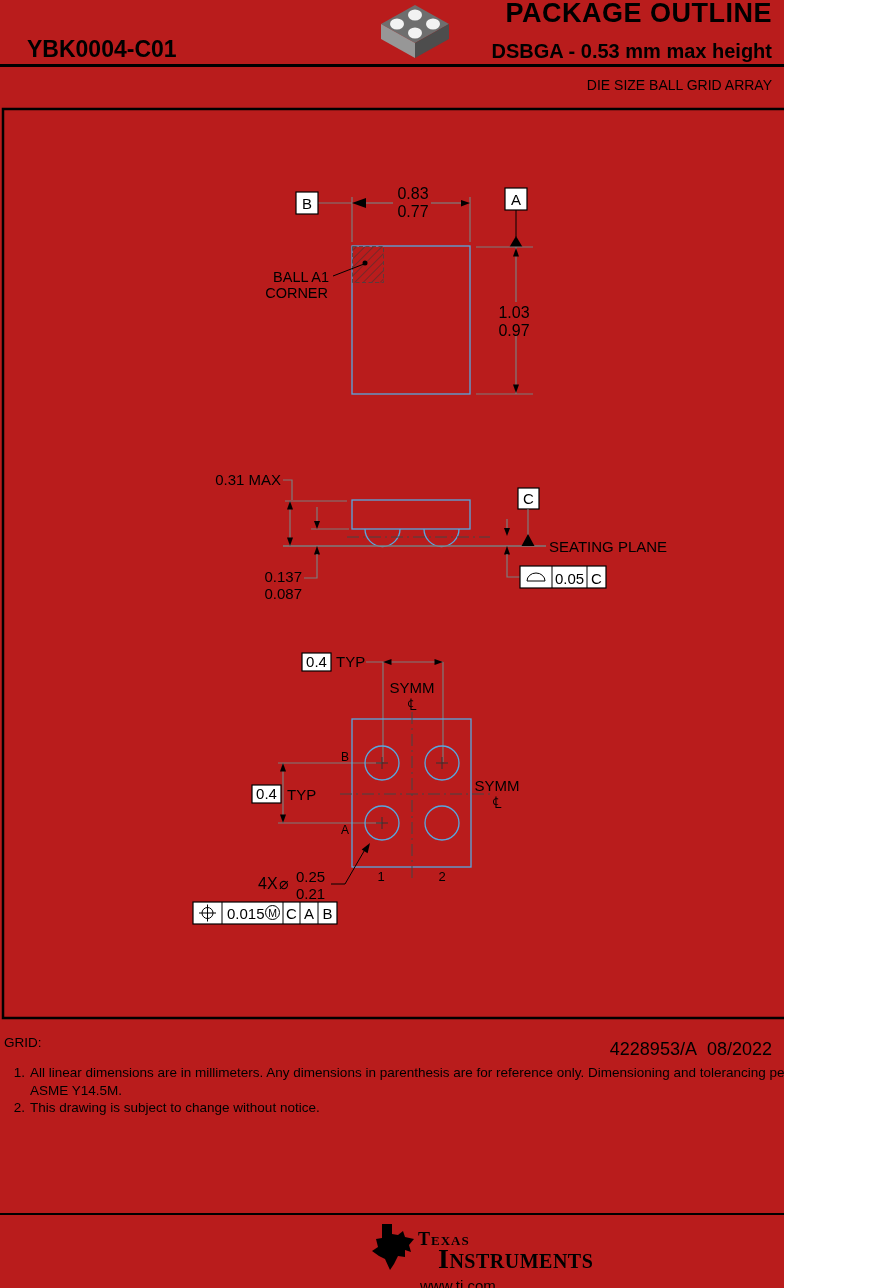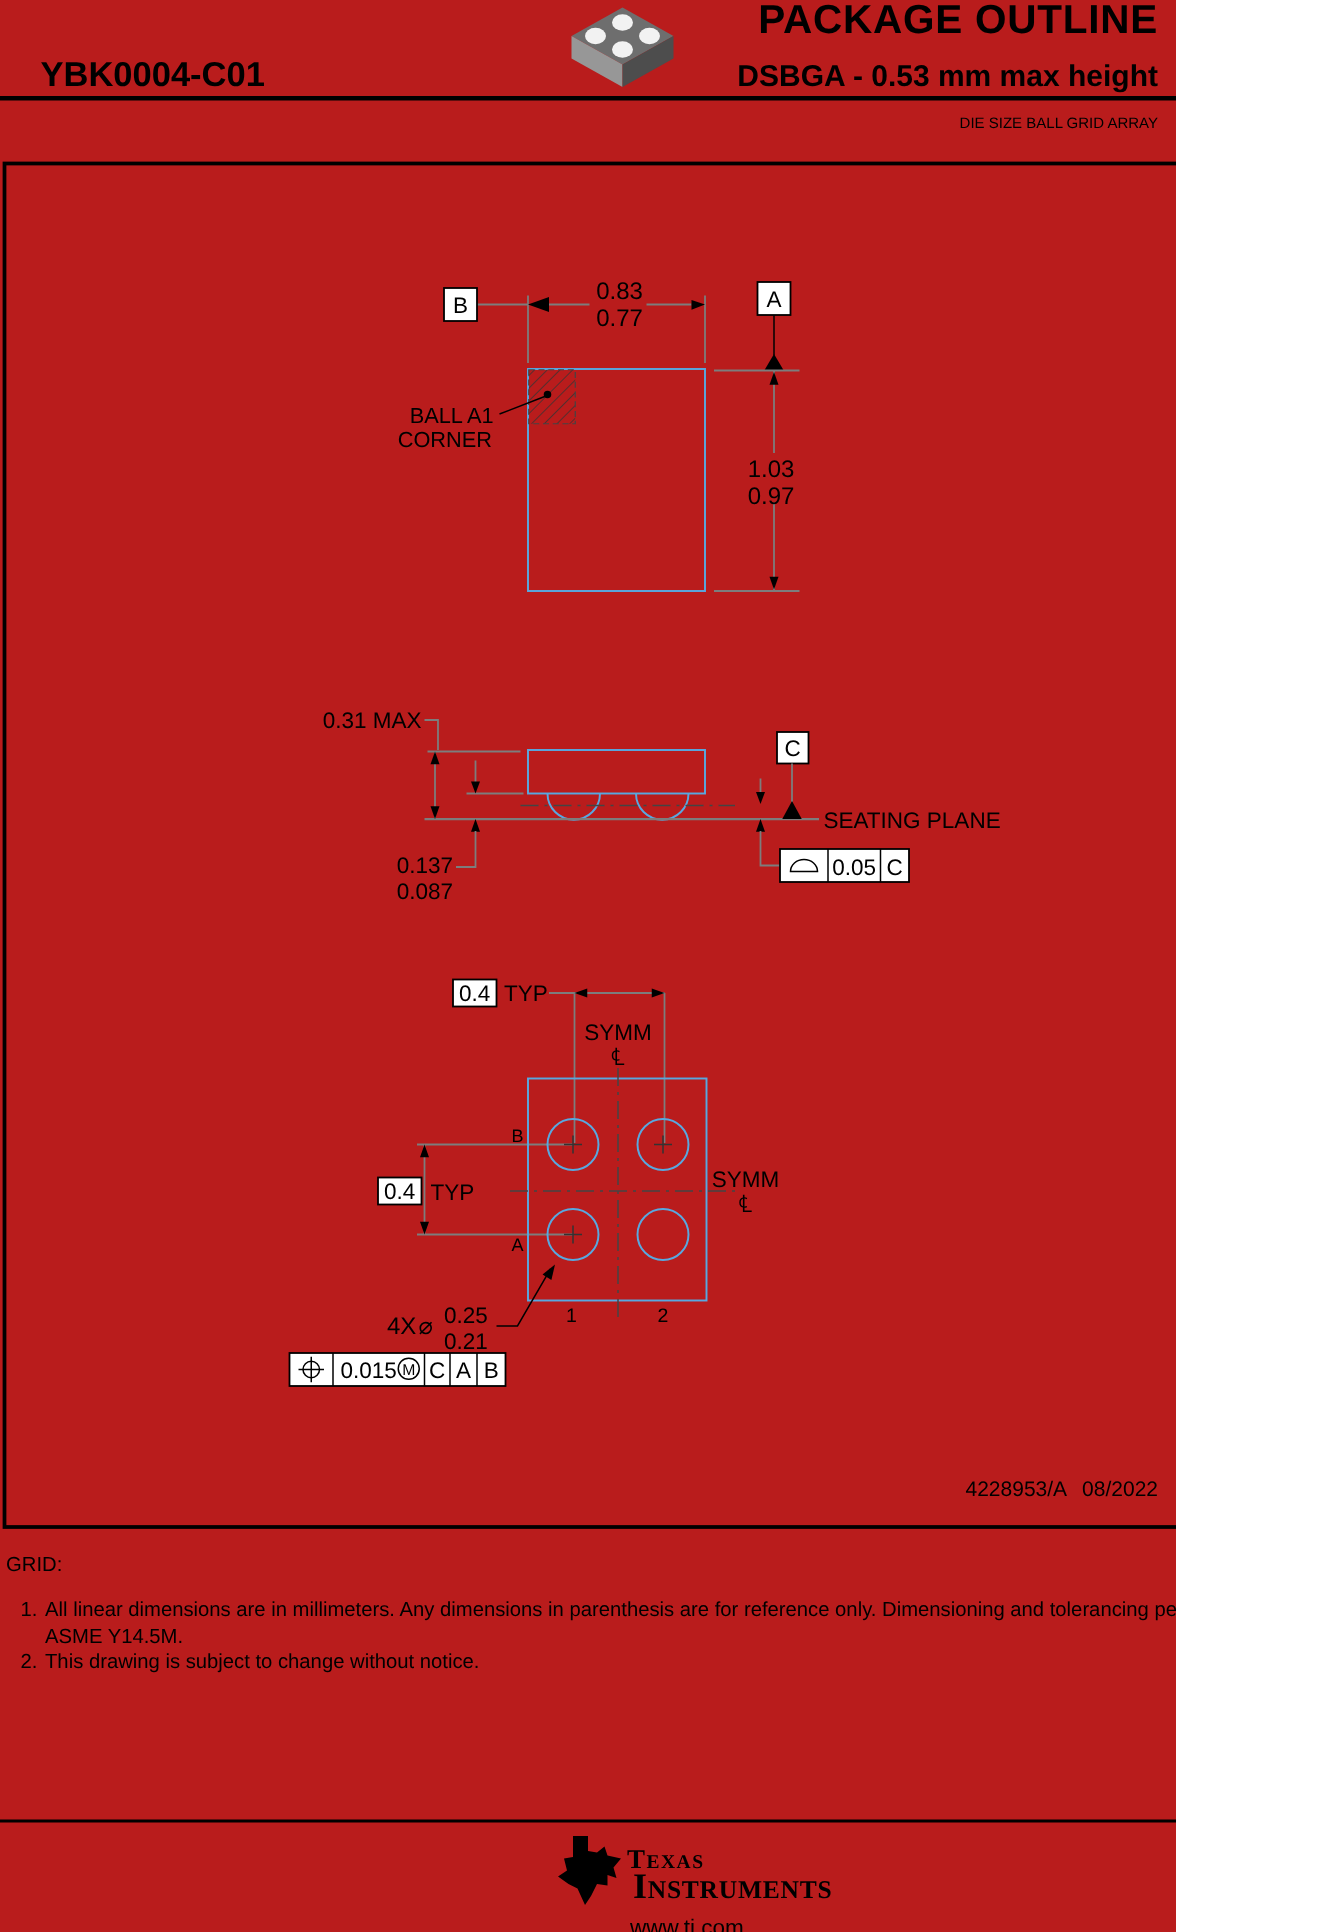--- a/index.html
+++ b/index.html
@@ -3,32 +3,32 @@
 <meta charset="utf-8">
 <style>
   html,body{margin:0;padding:0;background:#fff;}
   .page{position:relative;width:784px;height:1288px;background:#b91c1c;overflow:hidden;
         font-family:"Liberation Sans",sans-serif;color:#000;}
   .abs{position:absolute;}
   .hdr-title{top:-2px;right:12px;font-size:27px;font-weight:bold;letter-spacing:0.5px;}
   .hdr-part{top:36px;left:27px;font-size:23px;font-weight:bold;}
   .hdr-sub{top:40px;right:12px;font-size:20px;font-weight:bold;}
   .hdr-rule{top:64px;left:0;width:878px;height:3px;background:#000;}
-  .hdr-type{top:77px;right:12px;font-size:10px;}
-  .docnum{top:984px;right:12px;font-size:14px;}
+  .hdr-type{top:77px;right:12px;font-size:14px;}
+  .docnum{top:1039px;right:12px;font-size:18px;}
   .docnum span{margin-left:10px;}
   .notes-head{top:1035px;left:4px;font-size:13.5px;}
   .notes{top:1064px;left:8px;width:820px;font-size:13.5px;line-height:17.5px;}
   .note{display:flex;}
   .note .num{width:17px;text-align:right;flex:0 0 17px;}
   .note .txt{margin-left:5px;width:790px;}
   .ftr-rule{top:1213px;left:0;width:878px;height:2px;background:#000;}
   .ftr-brand{top:1229px;left:418px;font-family:"Liberation Serif",serif;font-weight:bold;}
   .brand-top{font-size:18px;font-variant:small-caps;letter-spacing:1px;line-height:20px;}
-  .brand-bottom{font-size:24px;font-variant:small-caps;letter-spacing:0.5px;line-height:19px;margin-left:4px;}
+  .brand-bottom{font-size:28px;font-variant:small-caps;letter-spacing:0.5px;line-height:19px;margin-left:20px;}
   .ftr-url{top:1277px;left:420px;font-size:15px;}
   svg text{font-family:"Liberation Sans",sans-serif;fill:#000;}
   .dim{stroke:#7d7d7d;stroke-width:1.2;fill:none;}
   .blue{stroke:#58a8e0;stroke-width:1.3;fill:none;}
   .blk{stroke:#000;stroke-width:1;fill:none;}
   .arr{fill:#000;stroke:none;}
   .dd{stroke:#444;stroke-width:1;fill:none;stroke-dasharray:12 4 2 4;}
   .box{fill:#fff;stroke:#000;stroke-width:1.2;}
   .t15{font-size:15px;}
   .t16{font-size:16px;}

